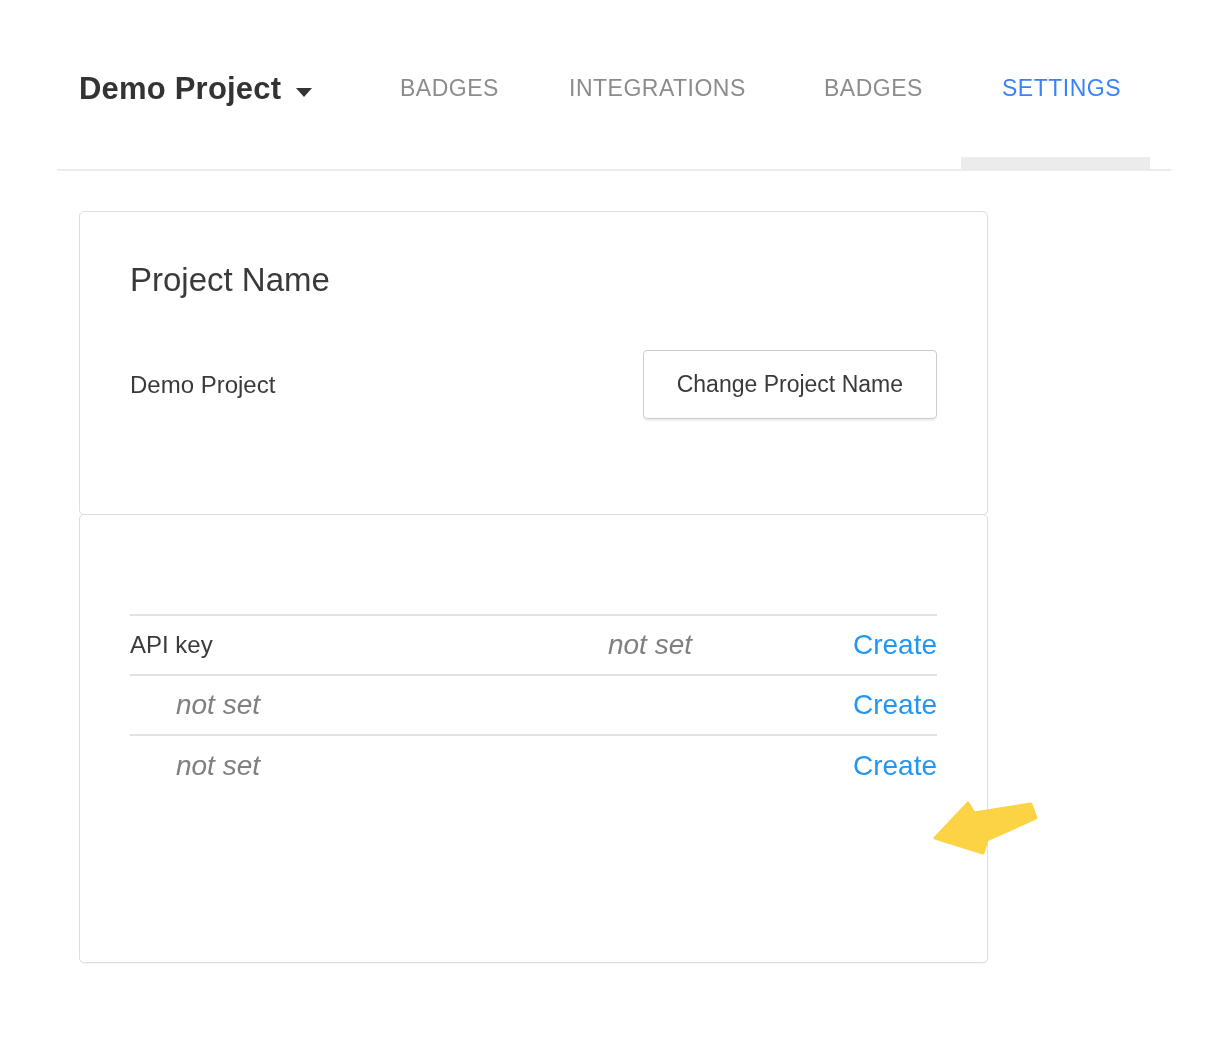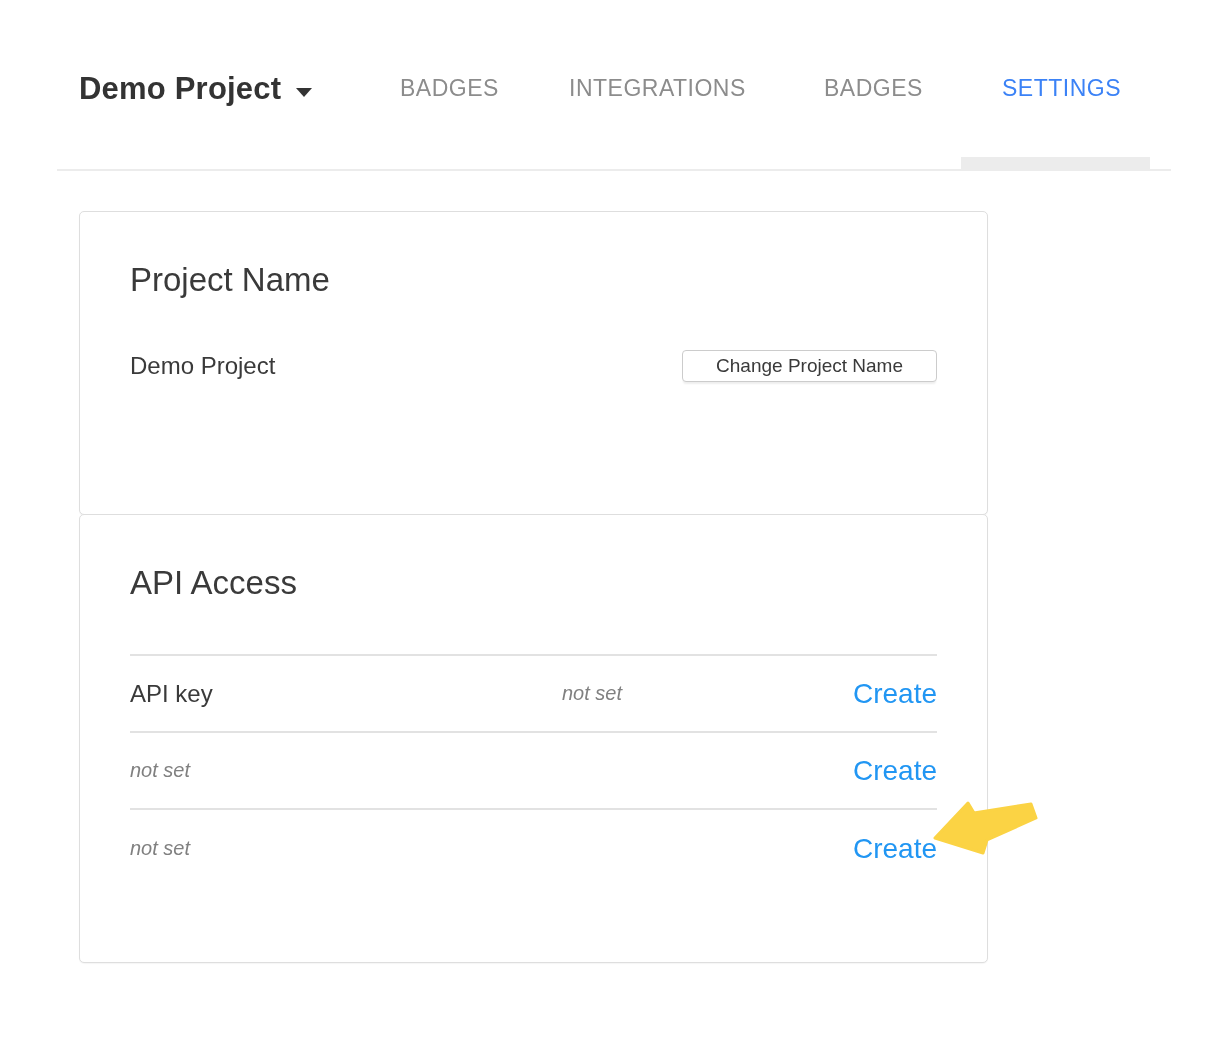--- a/index.html
+++ b/index.html
@@ -94,51 +94,51 @@
     display: flex;
     align-items: center;
     justify-content: space-between;
   }
   .pn-value {
     font-size: 24px;
     color: #3a3a3a;
   }
   .btn {
     font-family: "Liberation Sans", sans-serif;
-    font-size: 19px;
+    font-size: 23px;
     color: #3a3a3a;
     background: #ffffff;
     border: 1px solid #cccccc;
     border-radius: 4px;
-    padding: 4px 33px;
+    padding: 20px 33px;
     cursor: pointer;
     box-shadow: 0 3px 2px -1px rgba(0,0,0,0.07);
   }
 
   
   .api-table {
     margin-top: 51px;
     border-top: 2px solid #e2e2e2;
   }
   .api-row {
-    height: 77px;
+    height: 60px;
     display: flex;
     align-items: center;
     border-bottom: 2px solid #e2e2e2;
   }
   .api-row:last-child { border-bottom: none; }
   .api-key-label {
     width: 432px;
     font-size: 24px;
     color: #3a3a3a;
   }
   .api-key-value {
     width: 130px;
-    text-align: left;
-    font-size: 20px;
+    text-align: right;
+    font-size: 28px;
     font-style: italic;
     color: #808080;
   }
   .create-link {
     margin-left: auto;
     font-size: 28px;
     color: #2196f3;
     text-decoration: none;
     cursor: pointer;
   }
@@ -174,21 +174,20 @@
 
   <section class="card card-project">
     <h2>Project Name</h2>
     <div class="pn-row">
       <span class="pn-value">Demo Project</span>
       <button class="btn">Change Project Name</button>
     </div>
   </section>
 
   <section class="card card-api">
-    <h2>API Access</h2>
     <div class="api-table">
 
       <div class="api-row">
         <span class="api-key-label">API key</span>
         <span class="api-key-value">not set</span>
         <a class="create-link">Create</a>
       </div>
 
       <div class="api-row">
         <span class="api-key-value">not set</span>

